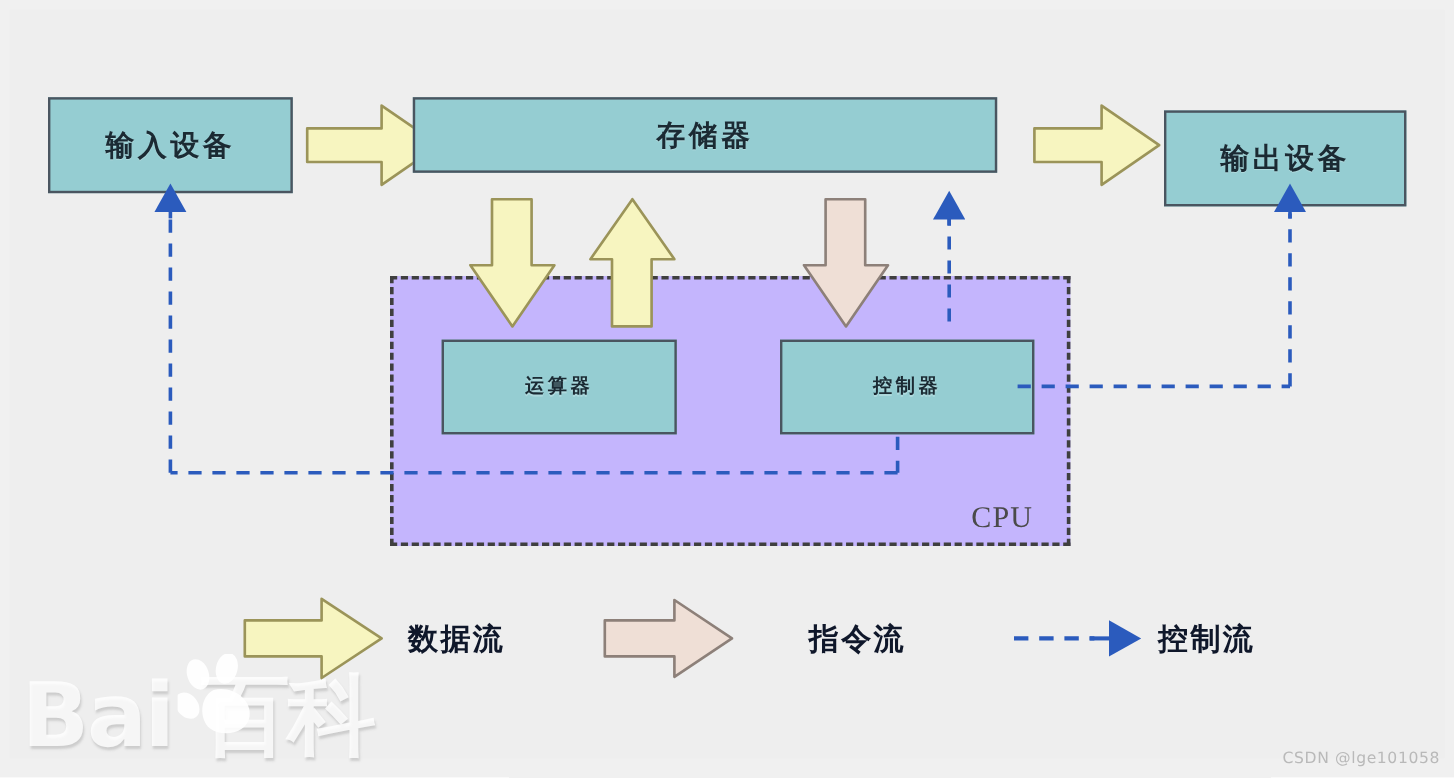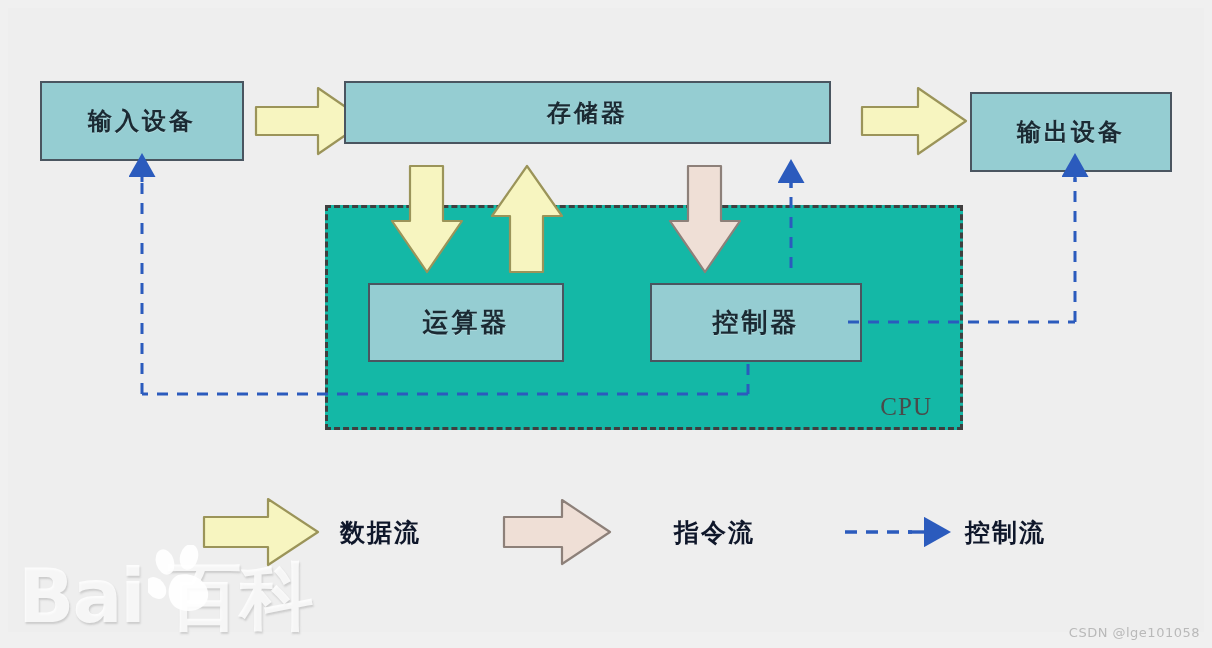--- a/index.html
+++ b/index.html
@@ -35,37 +35,37 @@
     display: flex;
     align-items: center;
     justify-content: center;
     color: #1b2a33;
     font-weight: bold;
     letter-spacing: 3px;
     text-shadow: 0 1px 0 rgba(255,255,255,0.25);
     z-index: 6;
   }
   .box.lg { font-size: 24px; }
-  .box.md { font-size: 26px; }
+  .box.md { font-size: 16px; }
 
   #box-input   { left: 40px;  top: 81px;  width: 204px; height: 80px; }
   #box-memory  { left: 344px; top: 81px;  width: 487px; height: 63px; }
   #box-output  { left: 970px; top: 92px;  width: 202px; height: 80px; }
   #box-alu     { left: 368px; top: 283px; width: 196px; height: 79px; }
   #box-control { left: 650px; top: 283px; width: 212px; height: 79px; }
 
   
   #cpu-region {
     position: absolute;
     left: 325px;
-    top: 205px;
-    width: 638px;
+    top: 230px;
+    width: 567px;
     height: 225px;
     box-sizing: border-box;
-    background: #14b8a6;
+    background: #c4b5fd;
     border: 3px dashed #3f3f3f;
     z-index: 2;
   }
   #cpu-label {
     position: absolute;
     right: 28px;
     bottom: 6px;
     font-size: 25px;
     color: #4a4a4a;
     font-family: "Liberation Serif", "DejaVu Serif", serif;

